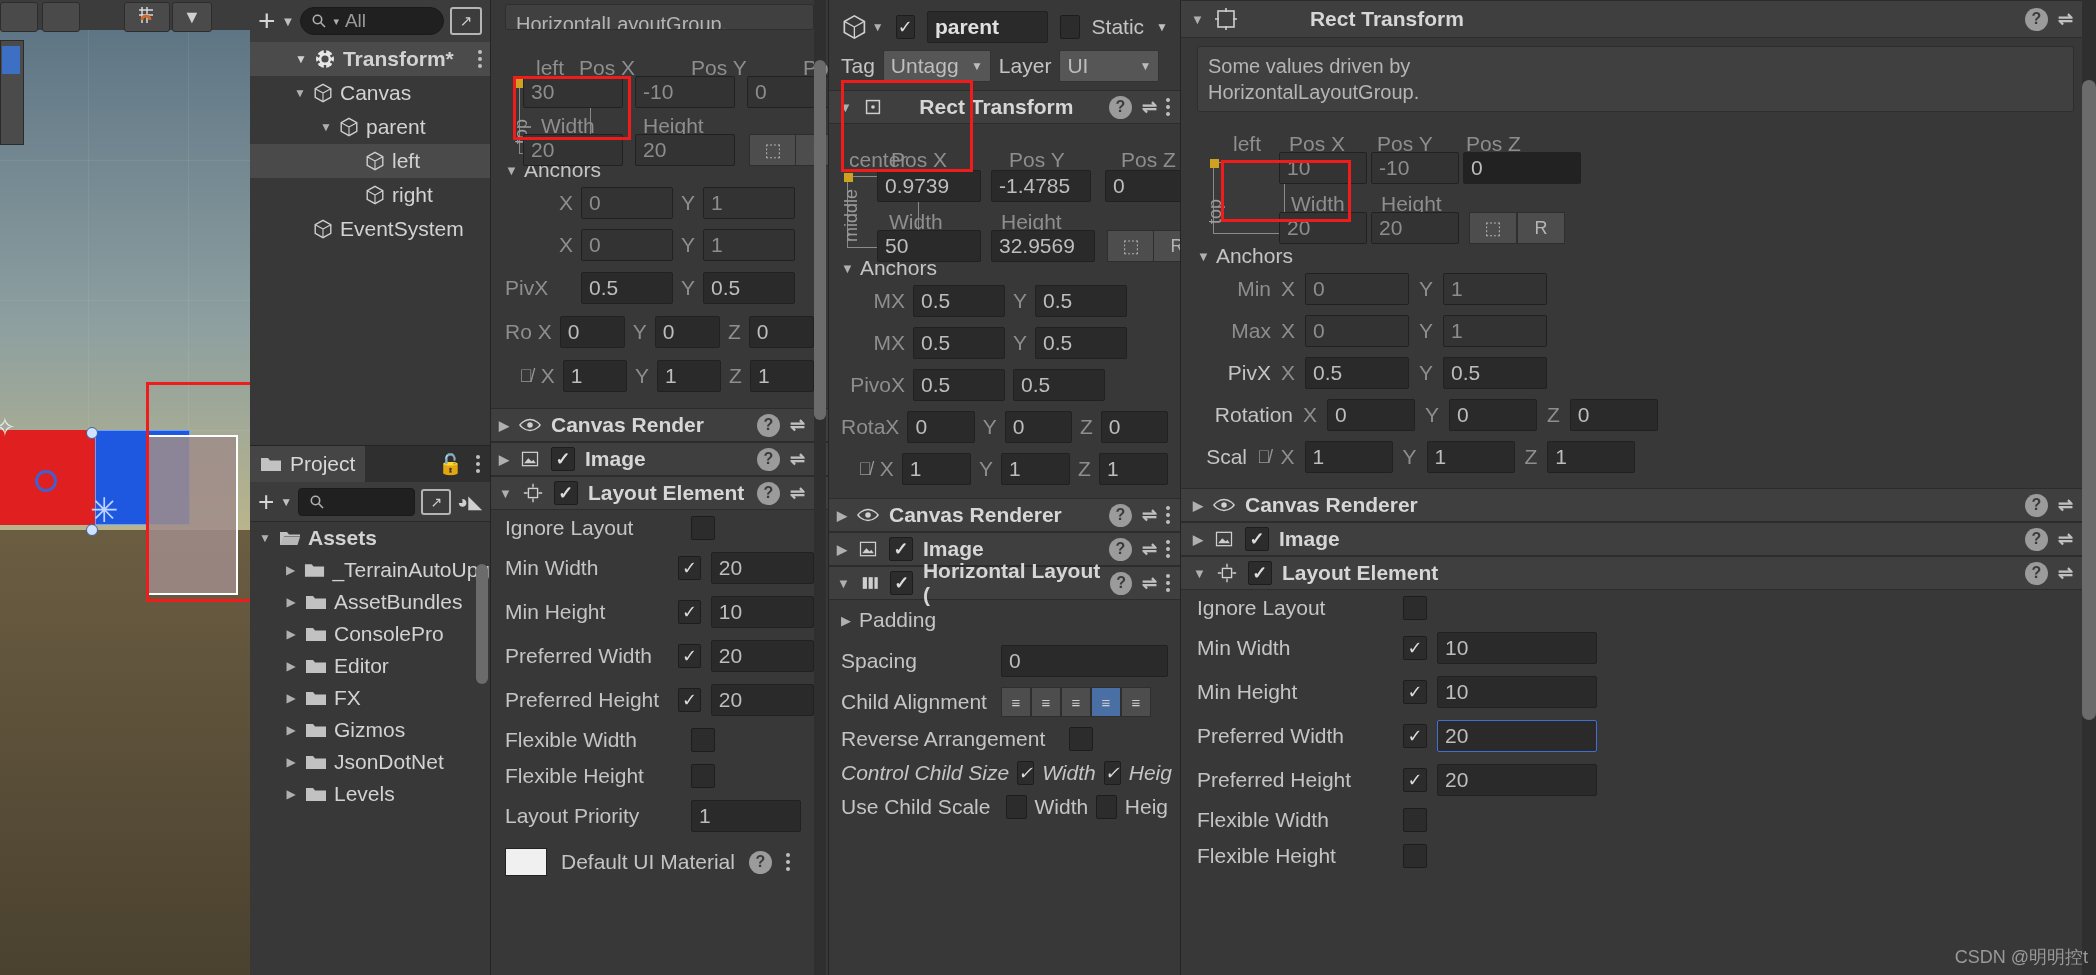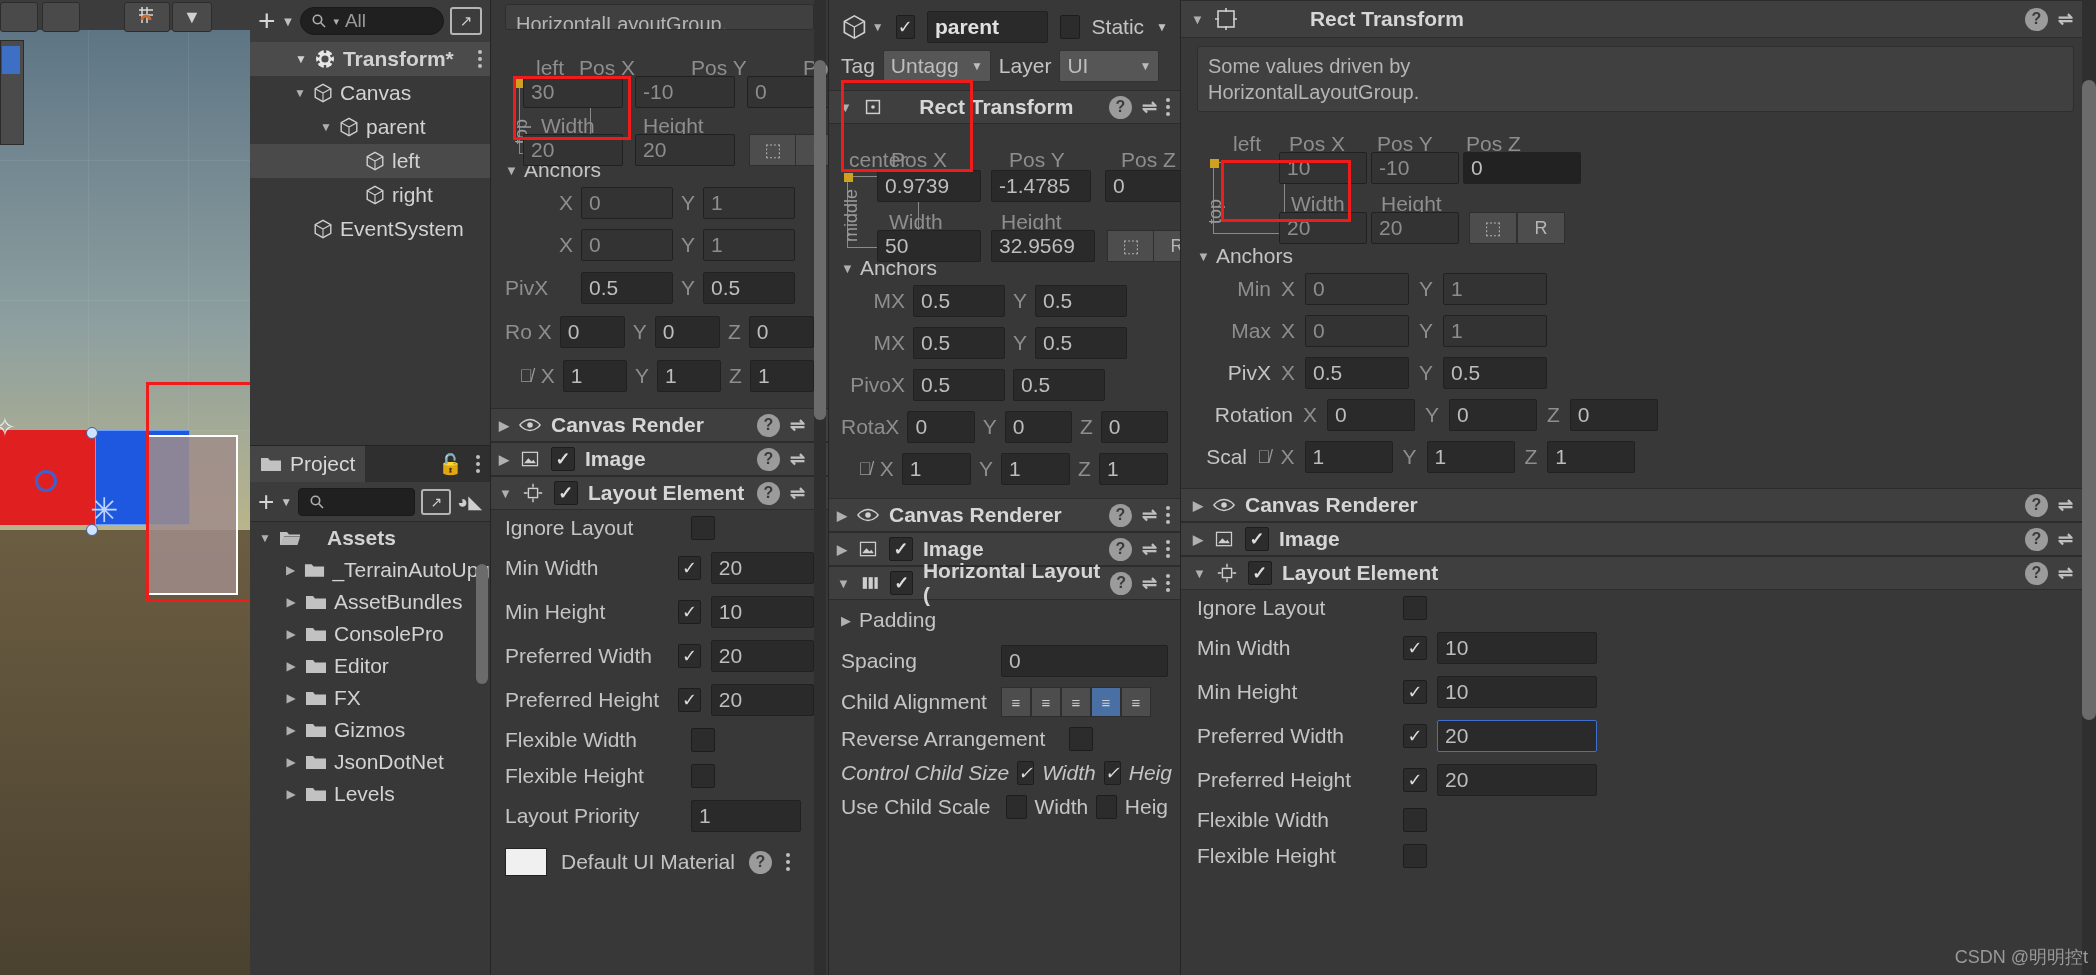--- a/index.html
+++ b/index.html
@@ -248,21 +248,21 @@
       </div>
       <div style="width:30px;height:26px;border:2px solid #b5b5b5;border-radius:3px;display:flex;align-items:center;justify-content:center;color:#cfcfcf;font-size:14px;">↗</div>
       <div style="font-size:18px;color:#cfcfcf;">◕◣</div>
     </div>
     <div class="prow" style="padding-left:8px;">
       <span class="arrow">▼</span>
       <svg width="22" height="18" viewBox="0 0 22 18">
         <path d="M1 3h7l2 2.4h11v2H5L2.5 16H1z" fill="#c2c2c2"></path>
           <path d="M4 8h17l-2.5 8H1.5z" fill="#b8b8b8"></path>
       </svg>
-      <span style="font-weight:bold;margin-left:19px;">Assets</span>
+      <span style="font-weight:bold;">Assets</span>
     </div>
     <div id="proj-list">
         <div class="prow" style="padding-left: 34px;">
           <span class="arrow">▶</span>
           <svg width="22" height="18" viewBox="0 0 22 18">
             <path d="M1 3h7l2 2.4h11V16H1z" fill="#c2c2c2"></path>
           </svg>
           <span>_TerrainAutoUpg</span>
         </div>
         <div class="prow" style="padding-left: 34px;">

